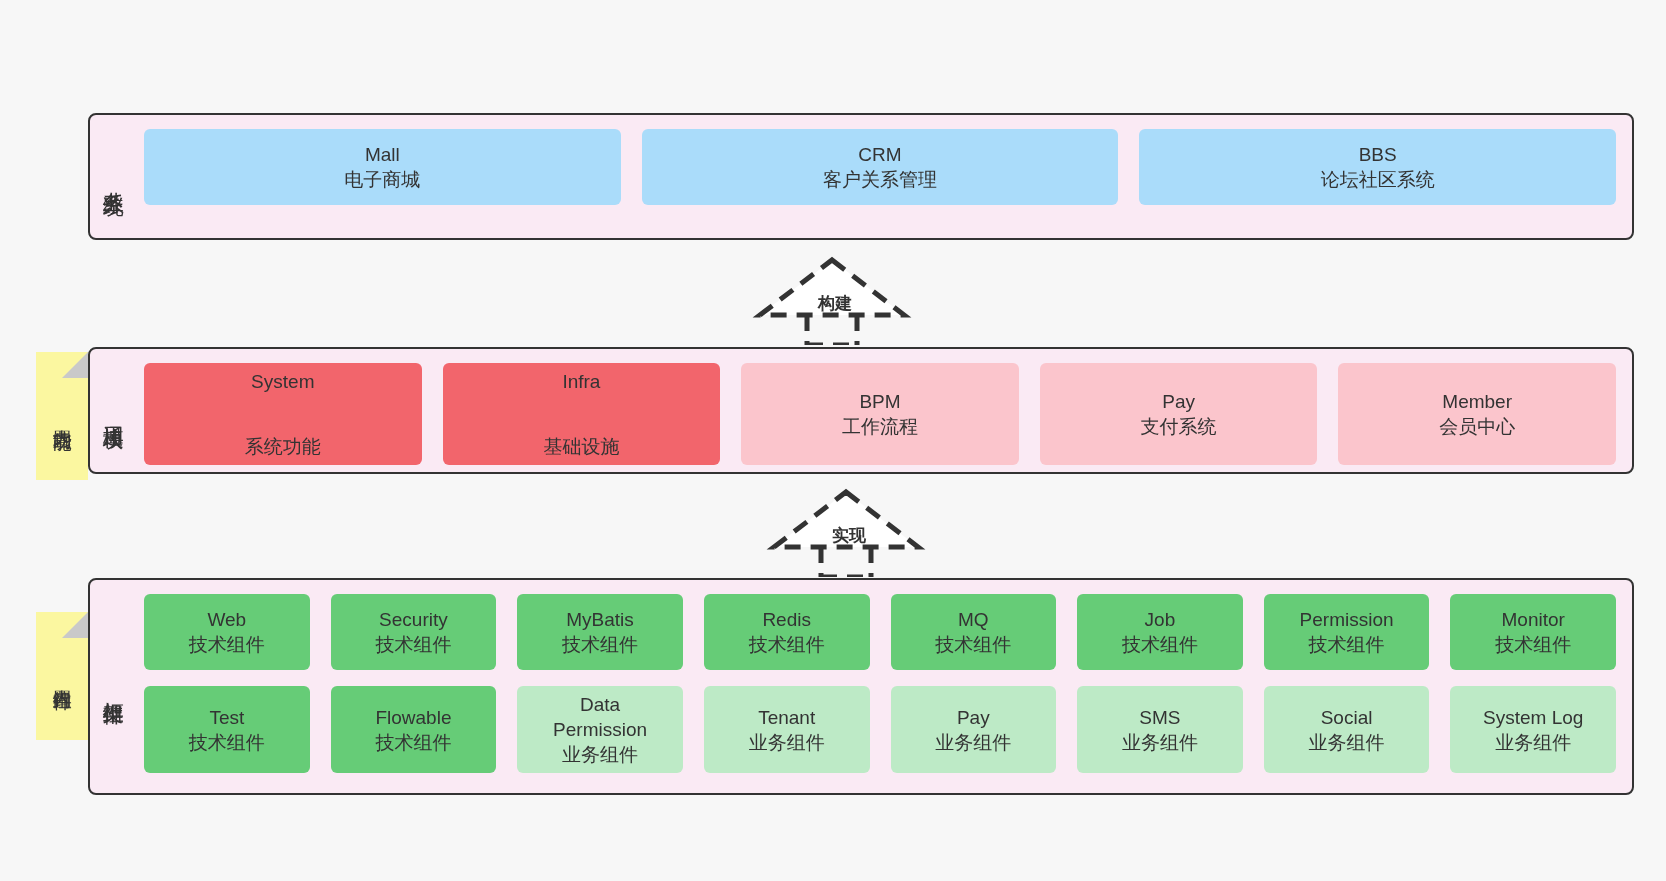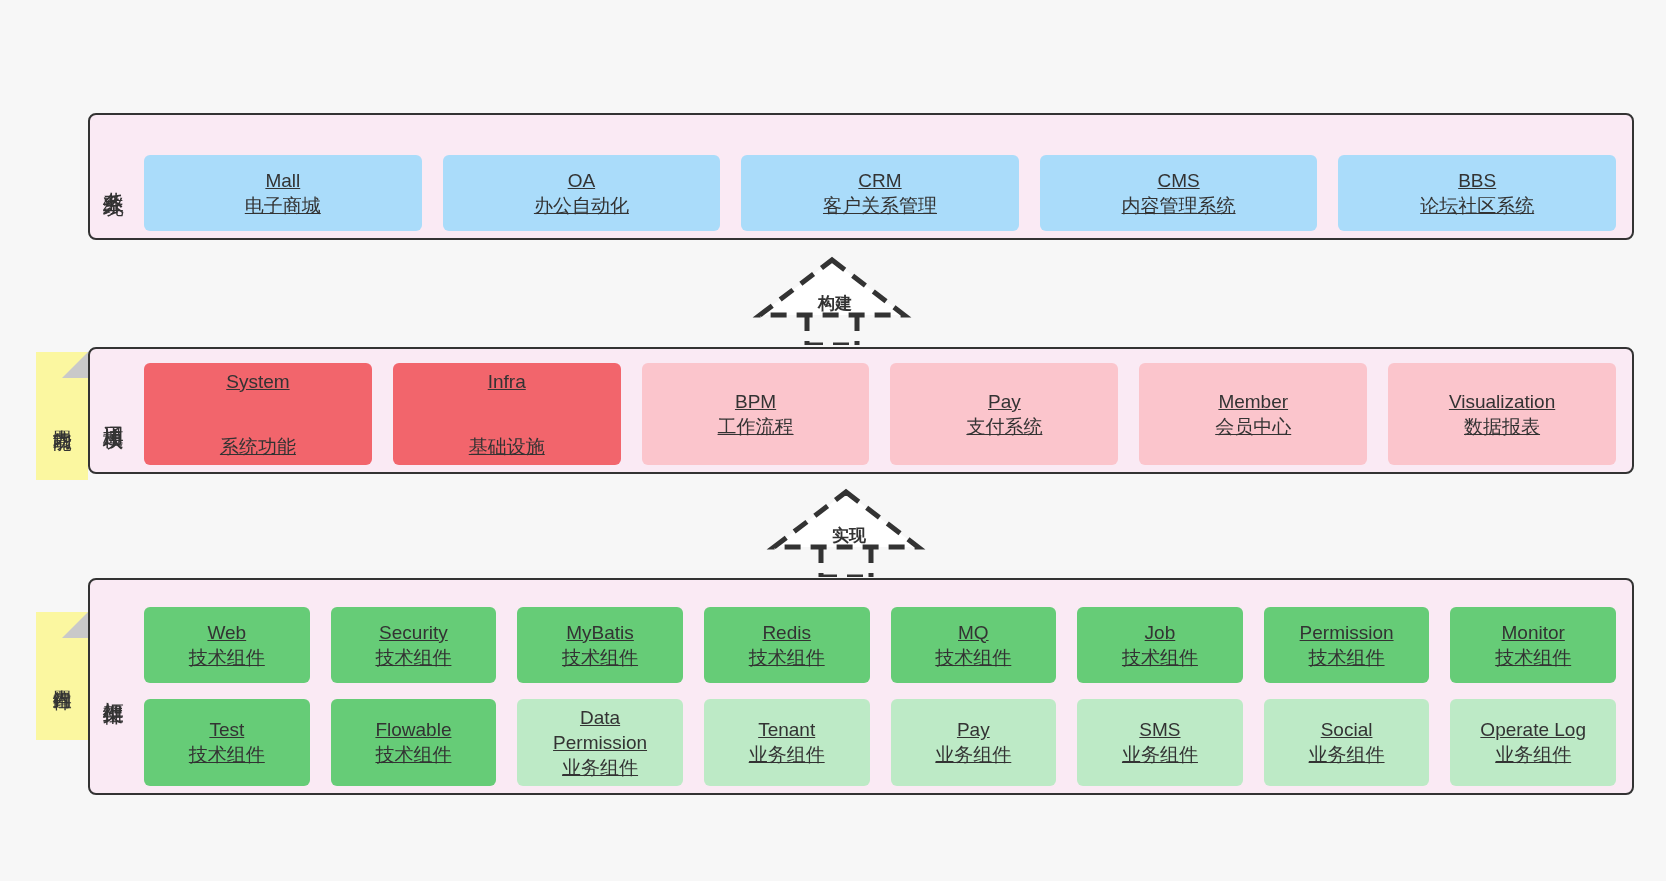--- a/index.html
+++ b/index.html
@@ -47,24 +47,23 @@
     writing-mode: vertical-rl;
     text-orientation: upright;
     white-space: nowrap;
     padding: 4px 0;
   }
 
   .layer-body {
     flex: 1 1 auto;
     display: flex;
     flex-direction: column;
-    justify-content: flex-end;
+    justify-content: flex-start;
     gap: 16px;
     padding: 14px 16px 7px 8px;
-    text-decoration: underline;
   }
 
   .row {
     display: flex;
     flex-direction: row;
     gap: 21px;
     align-items: stretch;
   }
 
   .card {
@@ -153,30 +152,22 @@
 
   <div class="layer" id="layer-business">
     <div class="layer-title">业务系统</div>
     <div class="layer-body">
       <div class="row">
         <div class="card c-blue">
           <span class="l1">Mall</span>
           <span class="l2">电子商城</span>
         </div>
         <div class="card c-blue">
-          <span class="l1">OA</span>
-          <span class="l2">办公自动化</span>
-        </div>
-        <div class="card c-blue">
           <span class="l1">CRM</span>
           <span class="l2">客户关系管理</span>
-        </div>
-        <div class="card c-blue">
-          <span class="l1">CMS</span>
-          <span class="l2">内容管理系统</span>
         </div>
         <div class="card c-blue">
           <span class="l1">BBS</span>
           <span class="l2">论坛社区系统</span>
         </div>
       </div>
     </div>
   </div>
 
   <div class="arrow" id="arrow-build">
@@ -206,24 +197,20 @@
           <span class="l2">工作流程</span>
         </div>
         <div class="card c-pink">
           <span class="l1">Pay</span>
           <span class="l2">支付系统</span>
         </div>
         <div class="card c-pink">
           <span class="l1">Member</span>
           <span class="l2">会员中心</span>
         </div>
-        <div class="card c-pink">
-          <span class="l1">Visualization</span>
-          <span class="l2">数据报表</span>
-        </div>
       </div>
     </div>
   </div>
 
   <div class="arrow" id="arrow-impl">
     <svg width="160" height="90" viewBox="0 0 160 90">
       <polygon points="80,5 152,60 8,60" fill="#ffffff" stroke="#333333" stroke-width="5" stroke-dasharray="16 10" stroke-linejoin="miter"></polygon>
       <path d="M55,60 L55,90 M105,60 L105,90 M55,90 L105,90" fill="none" stroke="#333333" stroke-width="5" stroke-dasharray="16 10"></path>
     </svg>
   </div>
@@ -294,21 +281,21 @@
         </div>
         <div class="card c-lightgreen">
           <span class="l1">SMS</span>
           <span class="l2">业务组件</span>
         </div>
         <div class="card c-lightgreen">
           <span class="l1">Social</span>
           <span class="l2">业务组件</span>
         </div>
         <div class="card c-lightgreen">
-          <span class="l1">Operate Log</span>
+          <span class="l1">System Log</span>
           <span class="l2">业务组件</span>
         </div>
       </div>
 
     </div>
   </div>
 
 </div>
 
 </body></html>

